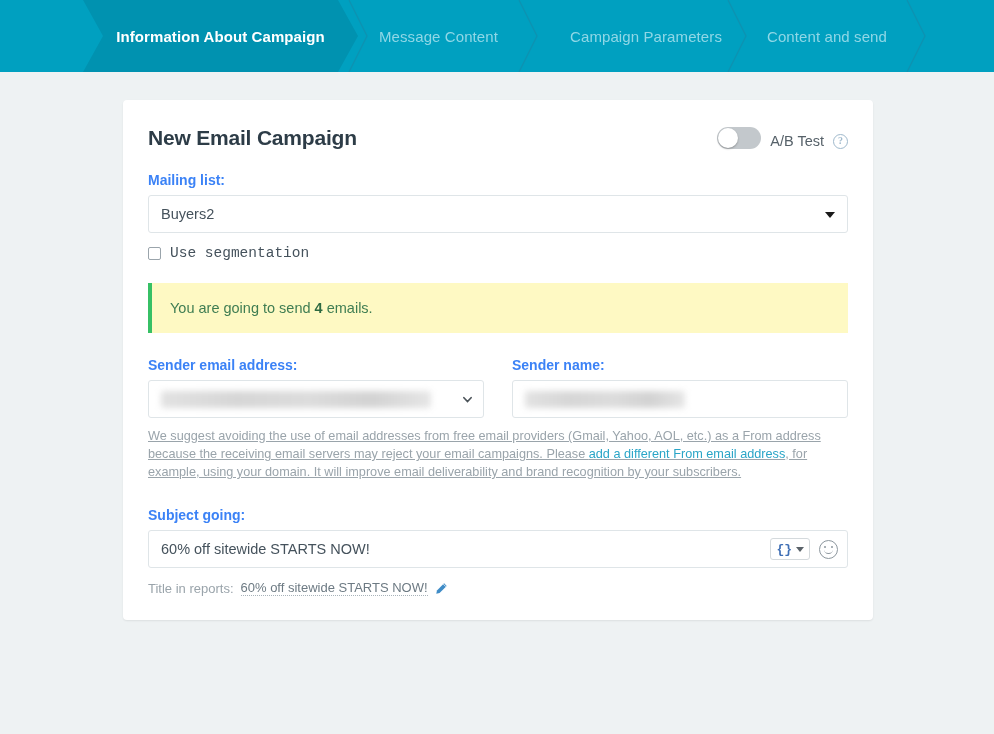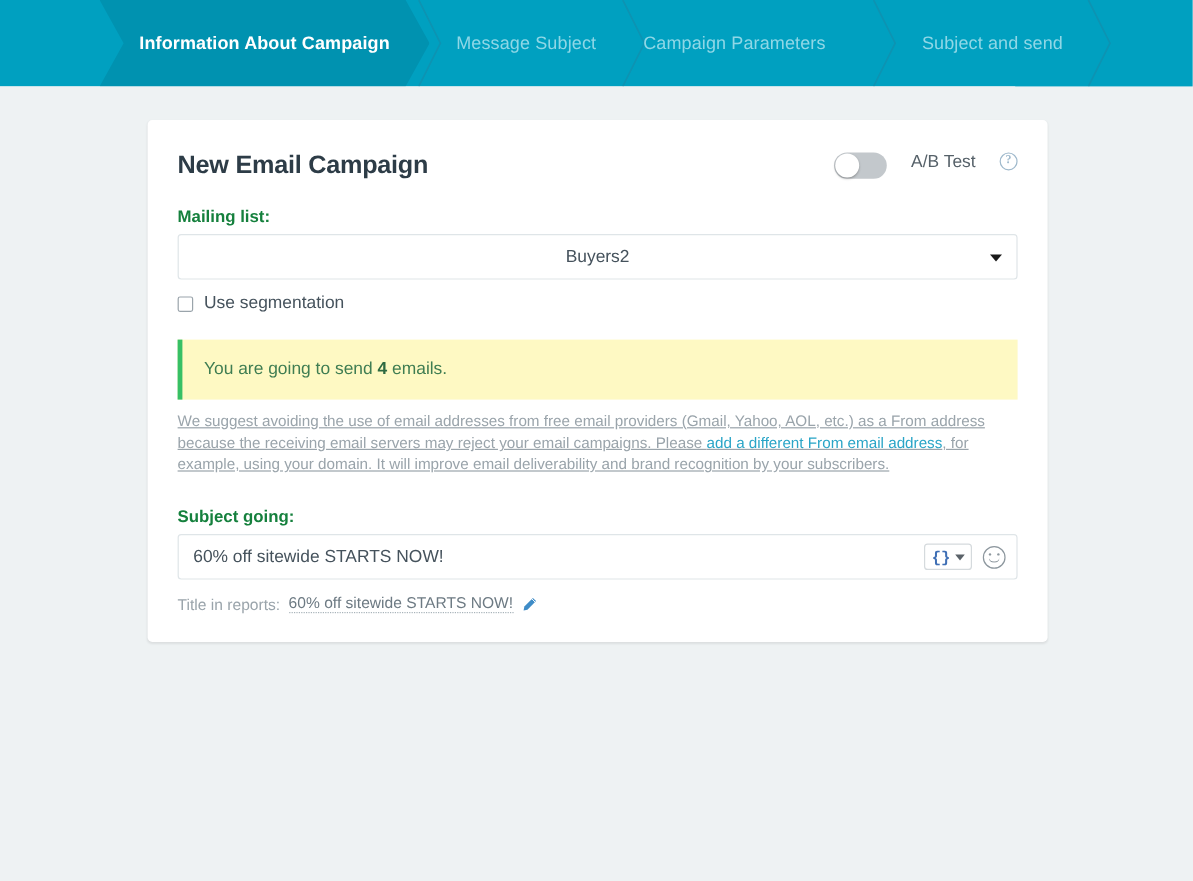--- a/index.html
+++ b/index.html
@@ -85,21 +85,21 @@
   }
   .card-title {
     font-size: 21px;
     font-weight: bold;
     color: #2d3c47;
     margin: 0;
     letter-spacing: -.2px;
   }
 
   
-  .abtest { display: flex; align-items: flex-start; gap: 20px; }
+  .abtest { display: flex; align-items: flex-end; gap: 9px; }
   .switch {
     position: relative;
     width: 44px; height: 22px;
     border-radius: 11px;
     background: #c3c8cc;
     cursor: pointer;
     flex: none;
   }
   .switch .knob {
     position: absolute;
@@ -120,38 +120,38 @@
     text-align: center;
     font-weight: bold;
     cursor: pointer;
     font-family: "Liberation Serif", serif;
   }
 
   
   .field-label {
     font-size: 14px;
     font-weight: bold;
-    color: #15803d;
+    color: #3b82f6;
     margin-bottom: 7px;
     display: block;
   }
   .control {
     position: relative;
     width: 100%;
     height: 38px;
     border: 1px solid #dfe5e8;
     border-radius: 3px;
     background: #fff;
     display: flex;
     align-items: center;
     padding: 0 12px;
     font-size: 14.5px;
     color: #45525c;
   }
-  .control.select { cursor: pointer; justify-content: center; }
+  .control.select { cursor: pointer; }
   .caret-tri {
     position: absolute;
     right: 12px; top: 50%;
     margin-top: -2px;
     width: 0; height: 0;
     border-left: 5px solid transparent;
     border-right: 5px solid transparent;
     border-top: 6px solid #1a1a1a;
   }
   .caret-chev {
@@ -160,20 +160,21 @@
     margin-top: -4px;
     width: 9px; height: 9px;
   }
 
   .checkrow {
     display: flex; align-items: center;
     gap: 9px;
     margin-top: 12px;
     cursor: pointer;
     user-select: none;
+    font-family: Liberation Mono, monospace;
   }
   .checkbox {
     width: 13px; height: 13px;
     border: 1px solid #9aa4ab;
     border-radius: 2px;
     background: #fff;
     flex: none;
   }
   .checkrow .lbl { font-size: 14.5px; color: #45525c; }
 
@@ -330,41 +331,41 @@
       <span class="tab-label">Information About Campaign</span>
     </div>
 
     <div class="tab-divider" style="left:347px;">
       <svg width="22" height="72" viewBox="0 0 22 72">
         <path d="M2 0 L20 36 L2 72" fill="none" stroke="#0d93b2" stroke-width="1.4"></path>
       </svg>
     </div>
 
     <div class="tab" style="left:360px; width:157px;">
-      <span class="tab-label">Message Subject</span>
+      <span class="tab-label">Message Content</span>
     </div>
 
     <div class="tab-divider" style="left:517px;">
       <svg width="22" height="72" viewBox="0 0 22 72">
         <path d="M2 0 L20 36 L2 72" fill="none" stroke="#0d93b2" stroke-width="1.4"></path>
       </svg>
     </div>
 
-    <div class="tab" style="left:514px; width:196px;">
+    <div class="tab" style="left:548px; width:196px;">
       <span class="tab-label">Campaign Parameters</span>
     </div>
 
     <div class="tab-divider" style="left:726px;">
       <svg width="22" height="72" viewBox="0 0 22 72">
         <path d="M2 0 L20 36 L2 72" fill="none" stroke="#0d93b2" stroke-width="1.4"></path>
       </svg>
     </div>
 
     <div class="tab" style="left:744px; width:166px;">
-      <span class="tab-label">Subject and send</span>
+      <span class="tab-label">Content and send</span>
     </div>
 
     <div class="tab-divider" style="left:905px;">
       <svg width="22" height="72" viewBox="0 0 22 72">
         <path d="M2 0 L20 36 L2 72" fill="none" stroke="#0d93b2" stroke-width="1.4"></path>
       </svg>
     </div>
 
   </div>
 </div>
@@ -394,20 +395,37 @@
 
       <div class="checkrow">
         <span class="checkbox"></span>
         <span class="lbl">Use segmentation</span>
       </div>
 
       <div class="alert">
         <span>You are going to send </span><b>4</b><span> emails.</span>
       </div>
 
+      <div class="row2">
+        <div class="col">
+          <label class="field-label">Sender email address:</label>
+          <div class="control select">
+            <span class="redact email"></span>
+            <svg class="caret-chev" viewBox="0 0 10 10">
+              <path d="M1 3 L5 7.2 L9 3" fill="none" stroke="#4a5258" stroke-width="1.8" stroke-linecap="round"></path>
+            </svg>
+          </div>
+        </div>
+        <div class="col">
+          <label class="field-label">Sender name:</label>
+          <div class="control">
+            <span class="redact name"></span>
+          </div>
+        </div>
+      </div>
 
       <p class="help-text">
         <span>We suggest avoiding the use of email addresses from free email providers (Gmail, Yahoo, AOL, etc.) as a From address because the receiving email servers may reject your email campaigns. Please </span><a href="#">add a different From email address</a><span>, for example, using your domain. It will improve email deliverability and brand recognition by your subscribers.</span>
       </p>
 
       <div class="subject-wrap">
         <label class="field-label">Subject going:</label>
         <div class="control subject-control">
           <span>60% off sitewide STARTS NOW!</span>
           <span class="subject-tools">

